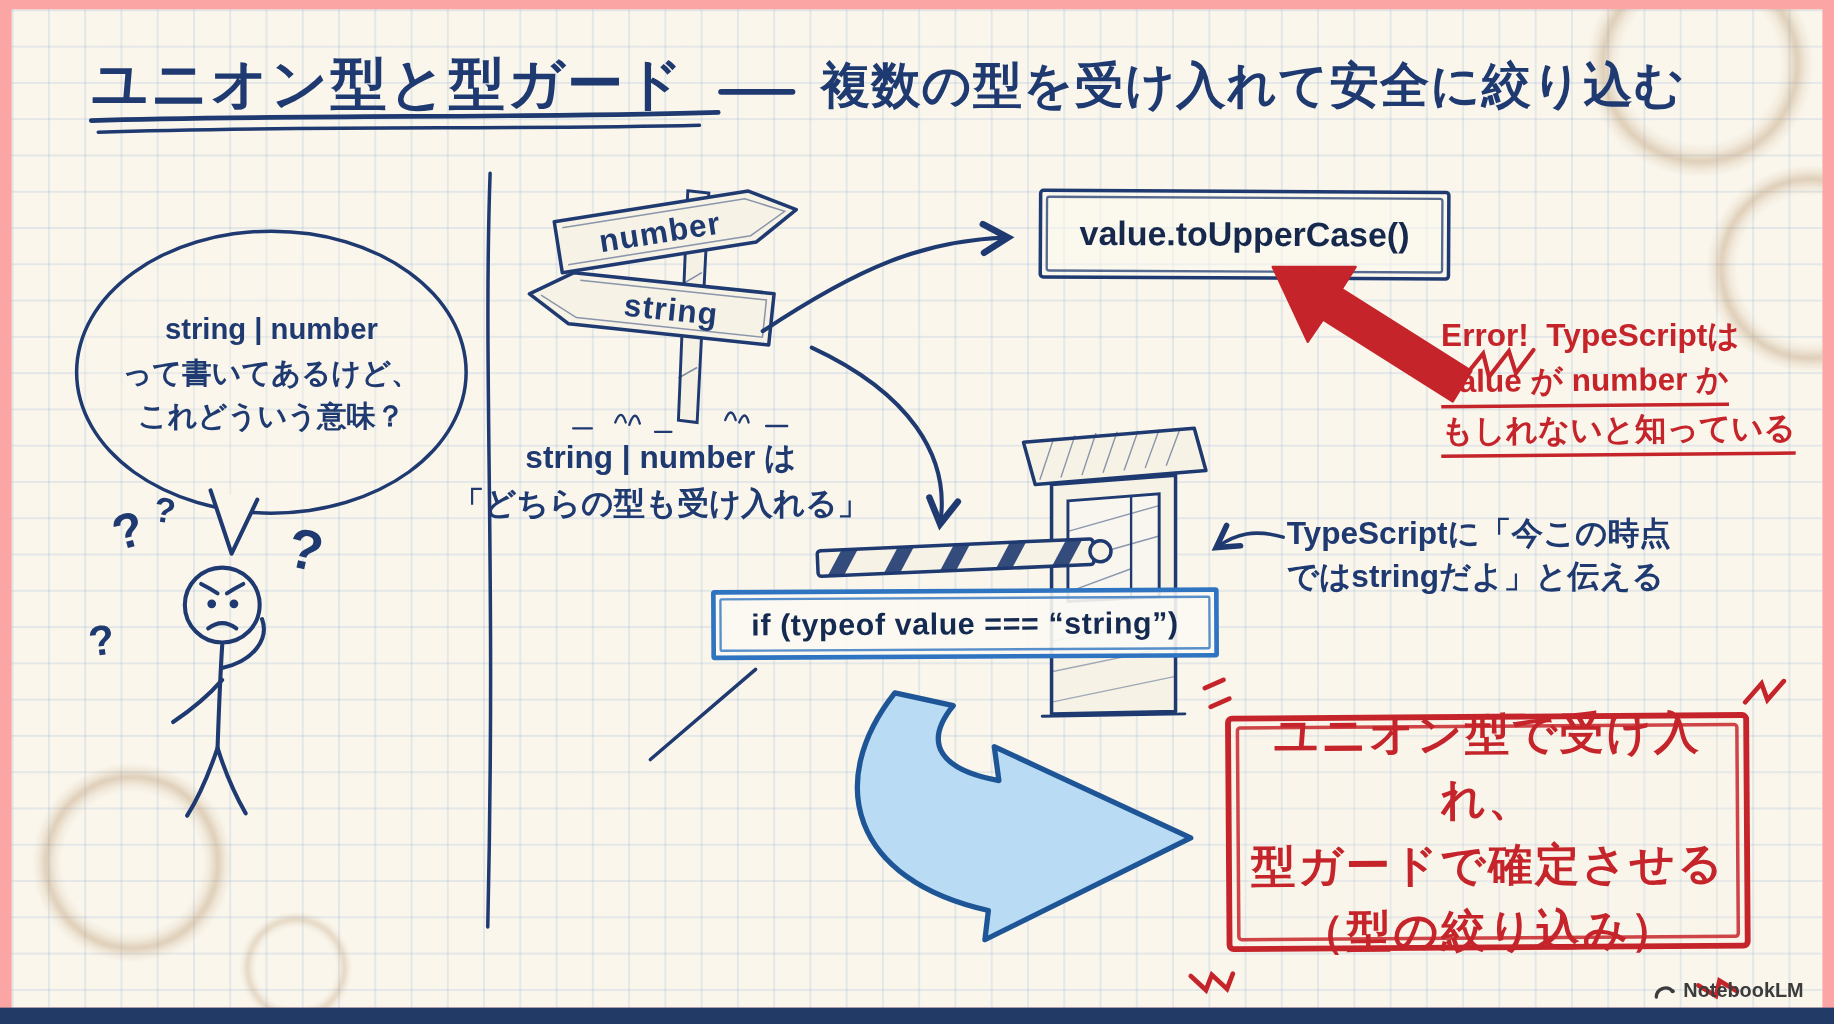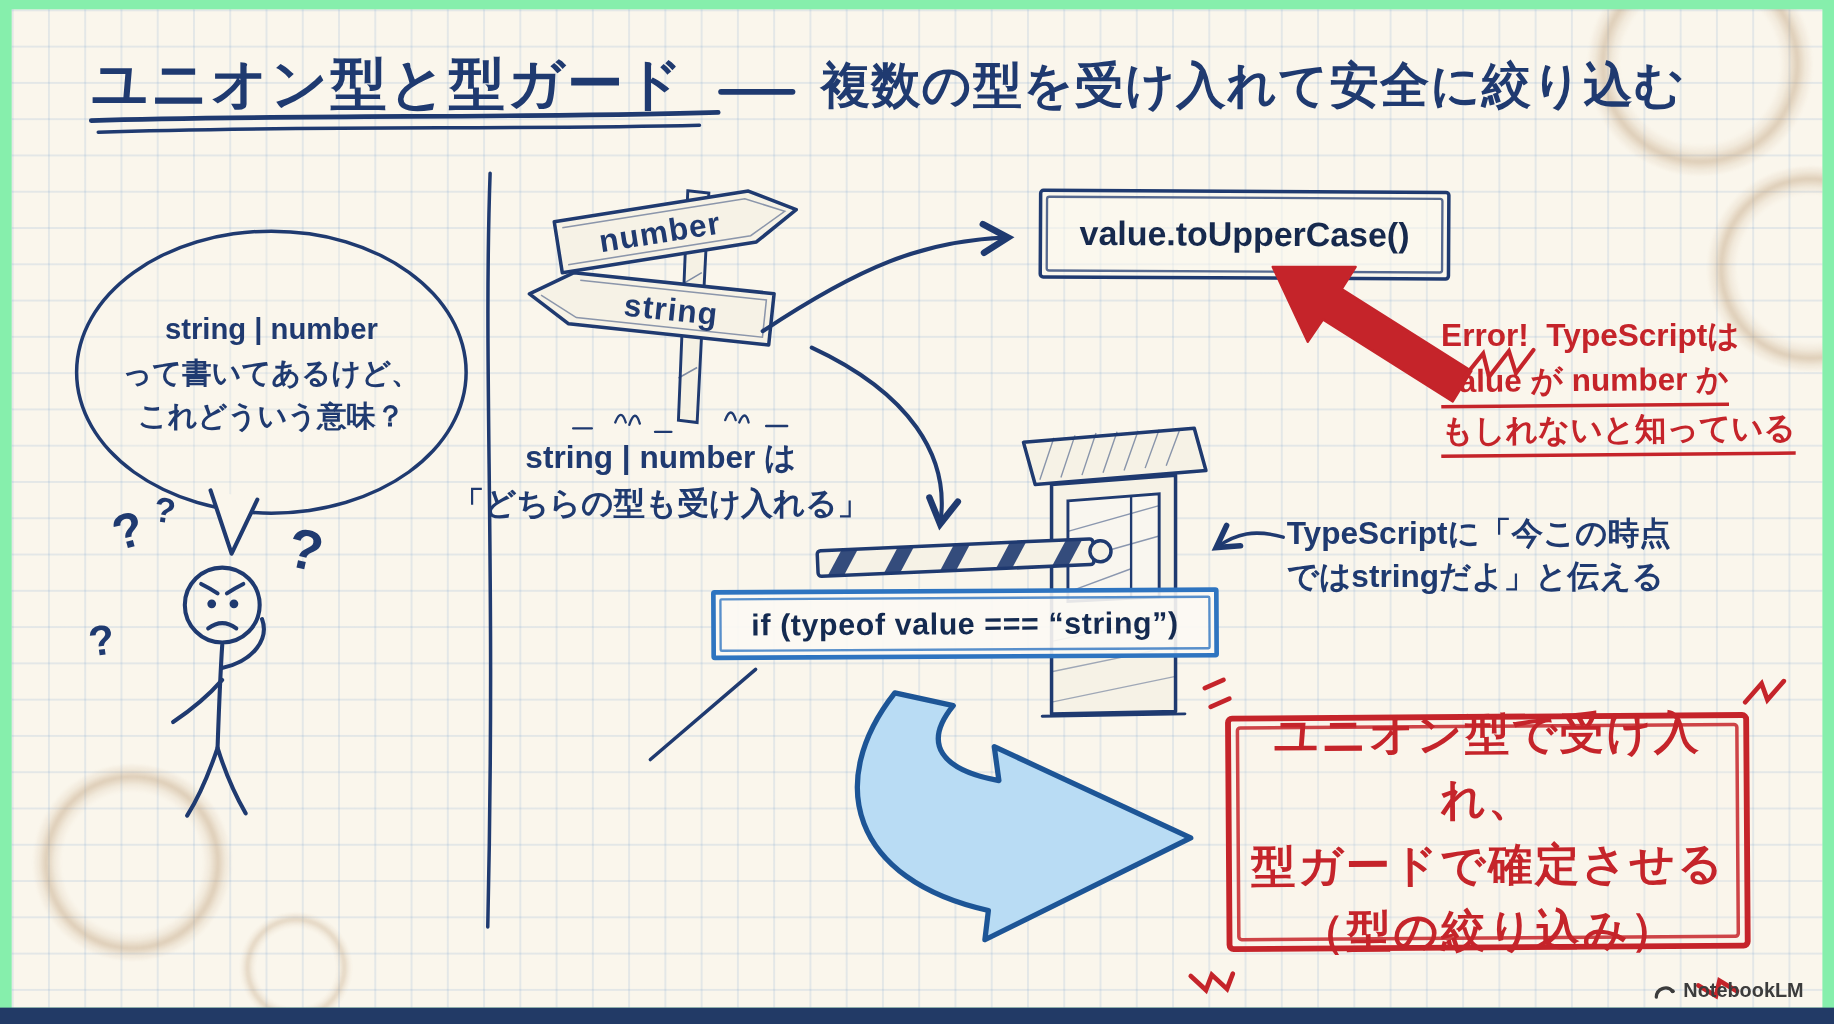--- a/index.html
+++ b/index.html
@@ -4,21 +4,21 @@
 <style>
   *{margin:0;padding:0;box-sizing:border-box}
   :root{
     --ink:#1f3a70;
     --red:#c5242a;
     --blue:#2e74c0;
     --paper:#faf6ec;
     --bar:#223a66;
   }
   html,body{background:#ffffff;font-family:"Liberation Sans","DejaVu Sans",sans-serif}
-  .canvas{position:relative;width:1834px;height:1024px;background:#86efac;overflow:hidden}
+  .canvas{position:relative;width:1834px;height:1024px;background:#fca5a5;overflow:hidden}
   .stage{position:absolute;left:0;top:0;width:1568px;height:875px;
          transform:scale(1.1697,1.1703);transform-origin:0 0}
 
   .paper{position:absolute;left:10px;right:10px;top:8px;bottom:14px;
          background-color:var(--paper);
          background-image:
            linear-gradient(to right, rgba(110,155,205,0.16) 1.5px, transparent 1.5px),
            linear-gradient(to bottom, rgba(110,155,205,0.16) 1.5px, transparent 1.5px);
          background-size:31px 31px;
          overflow:hidden}

